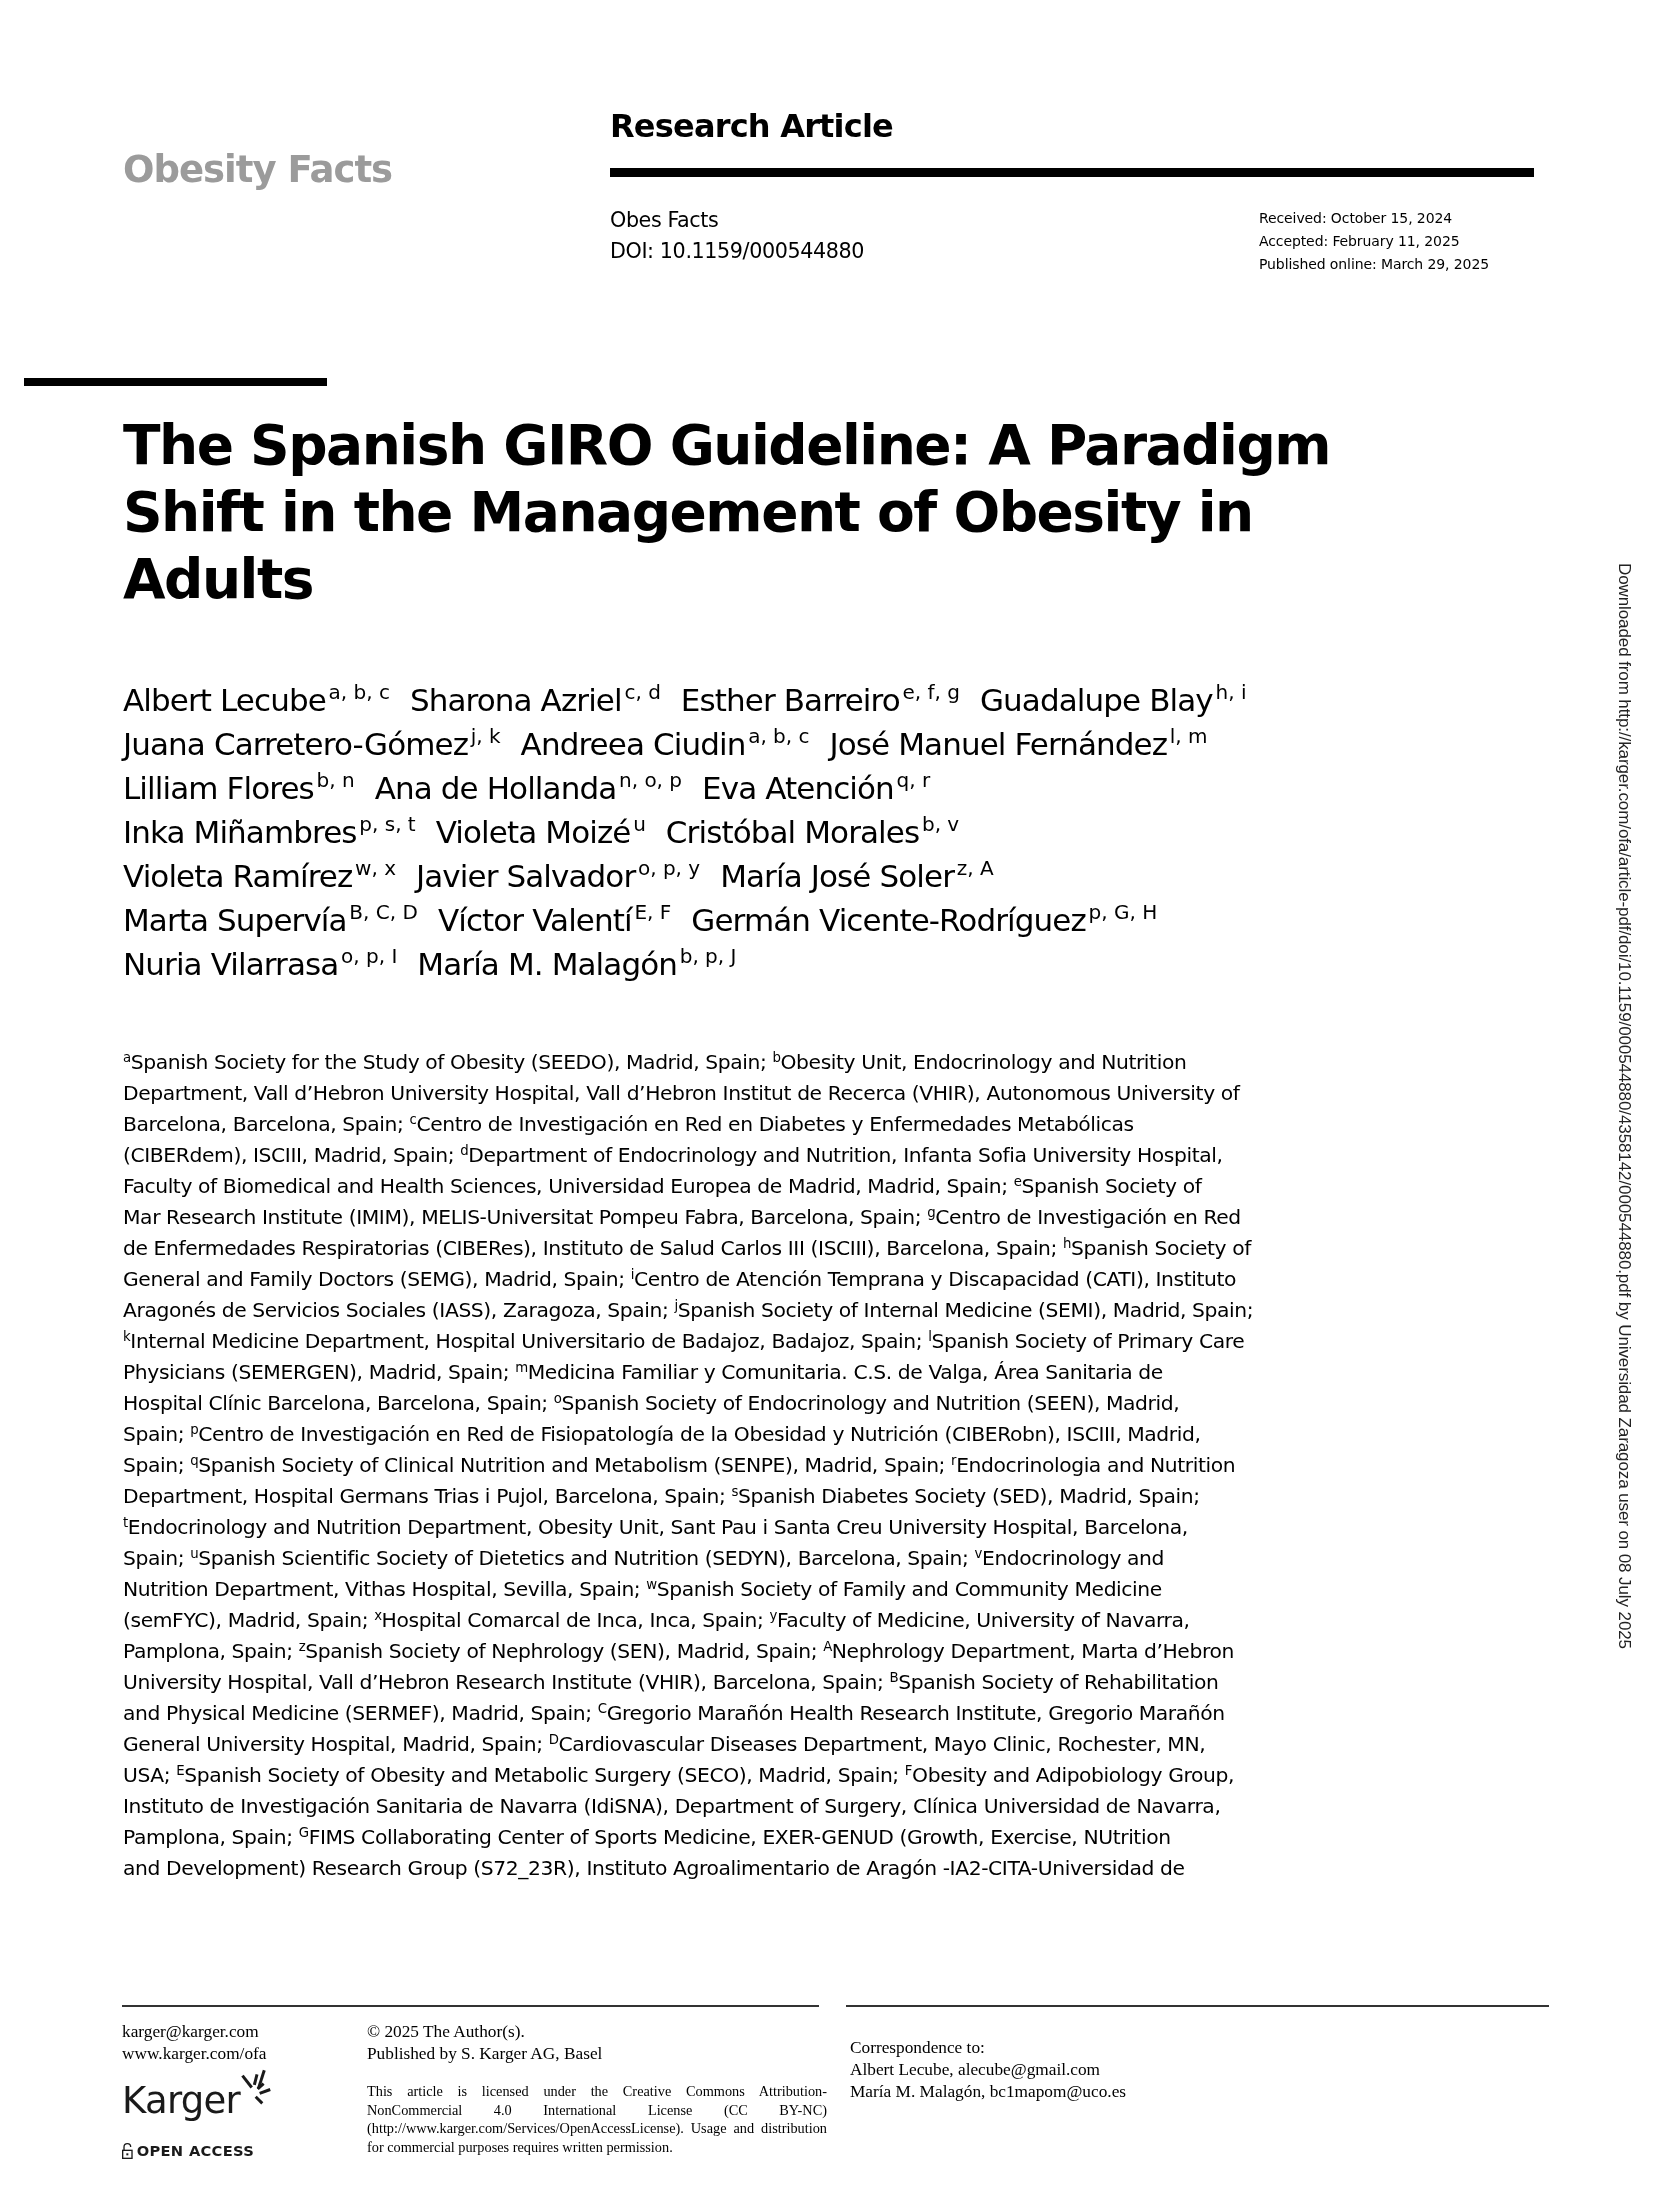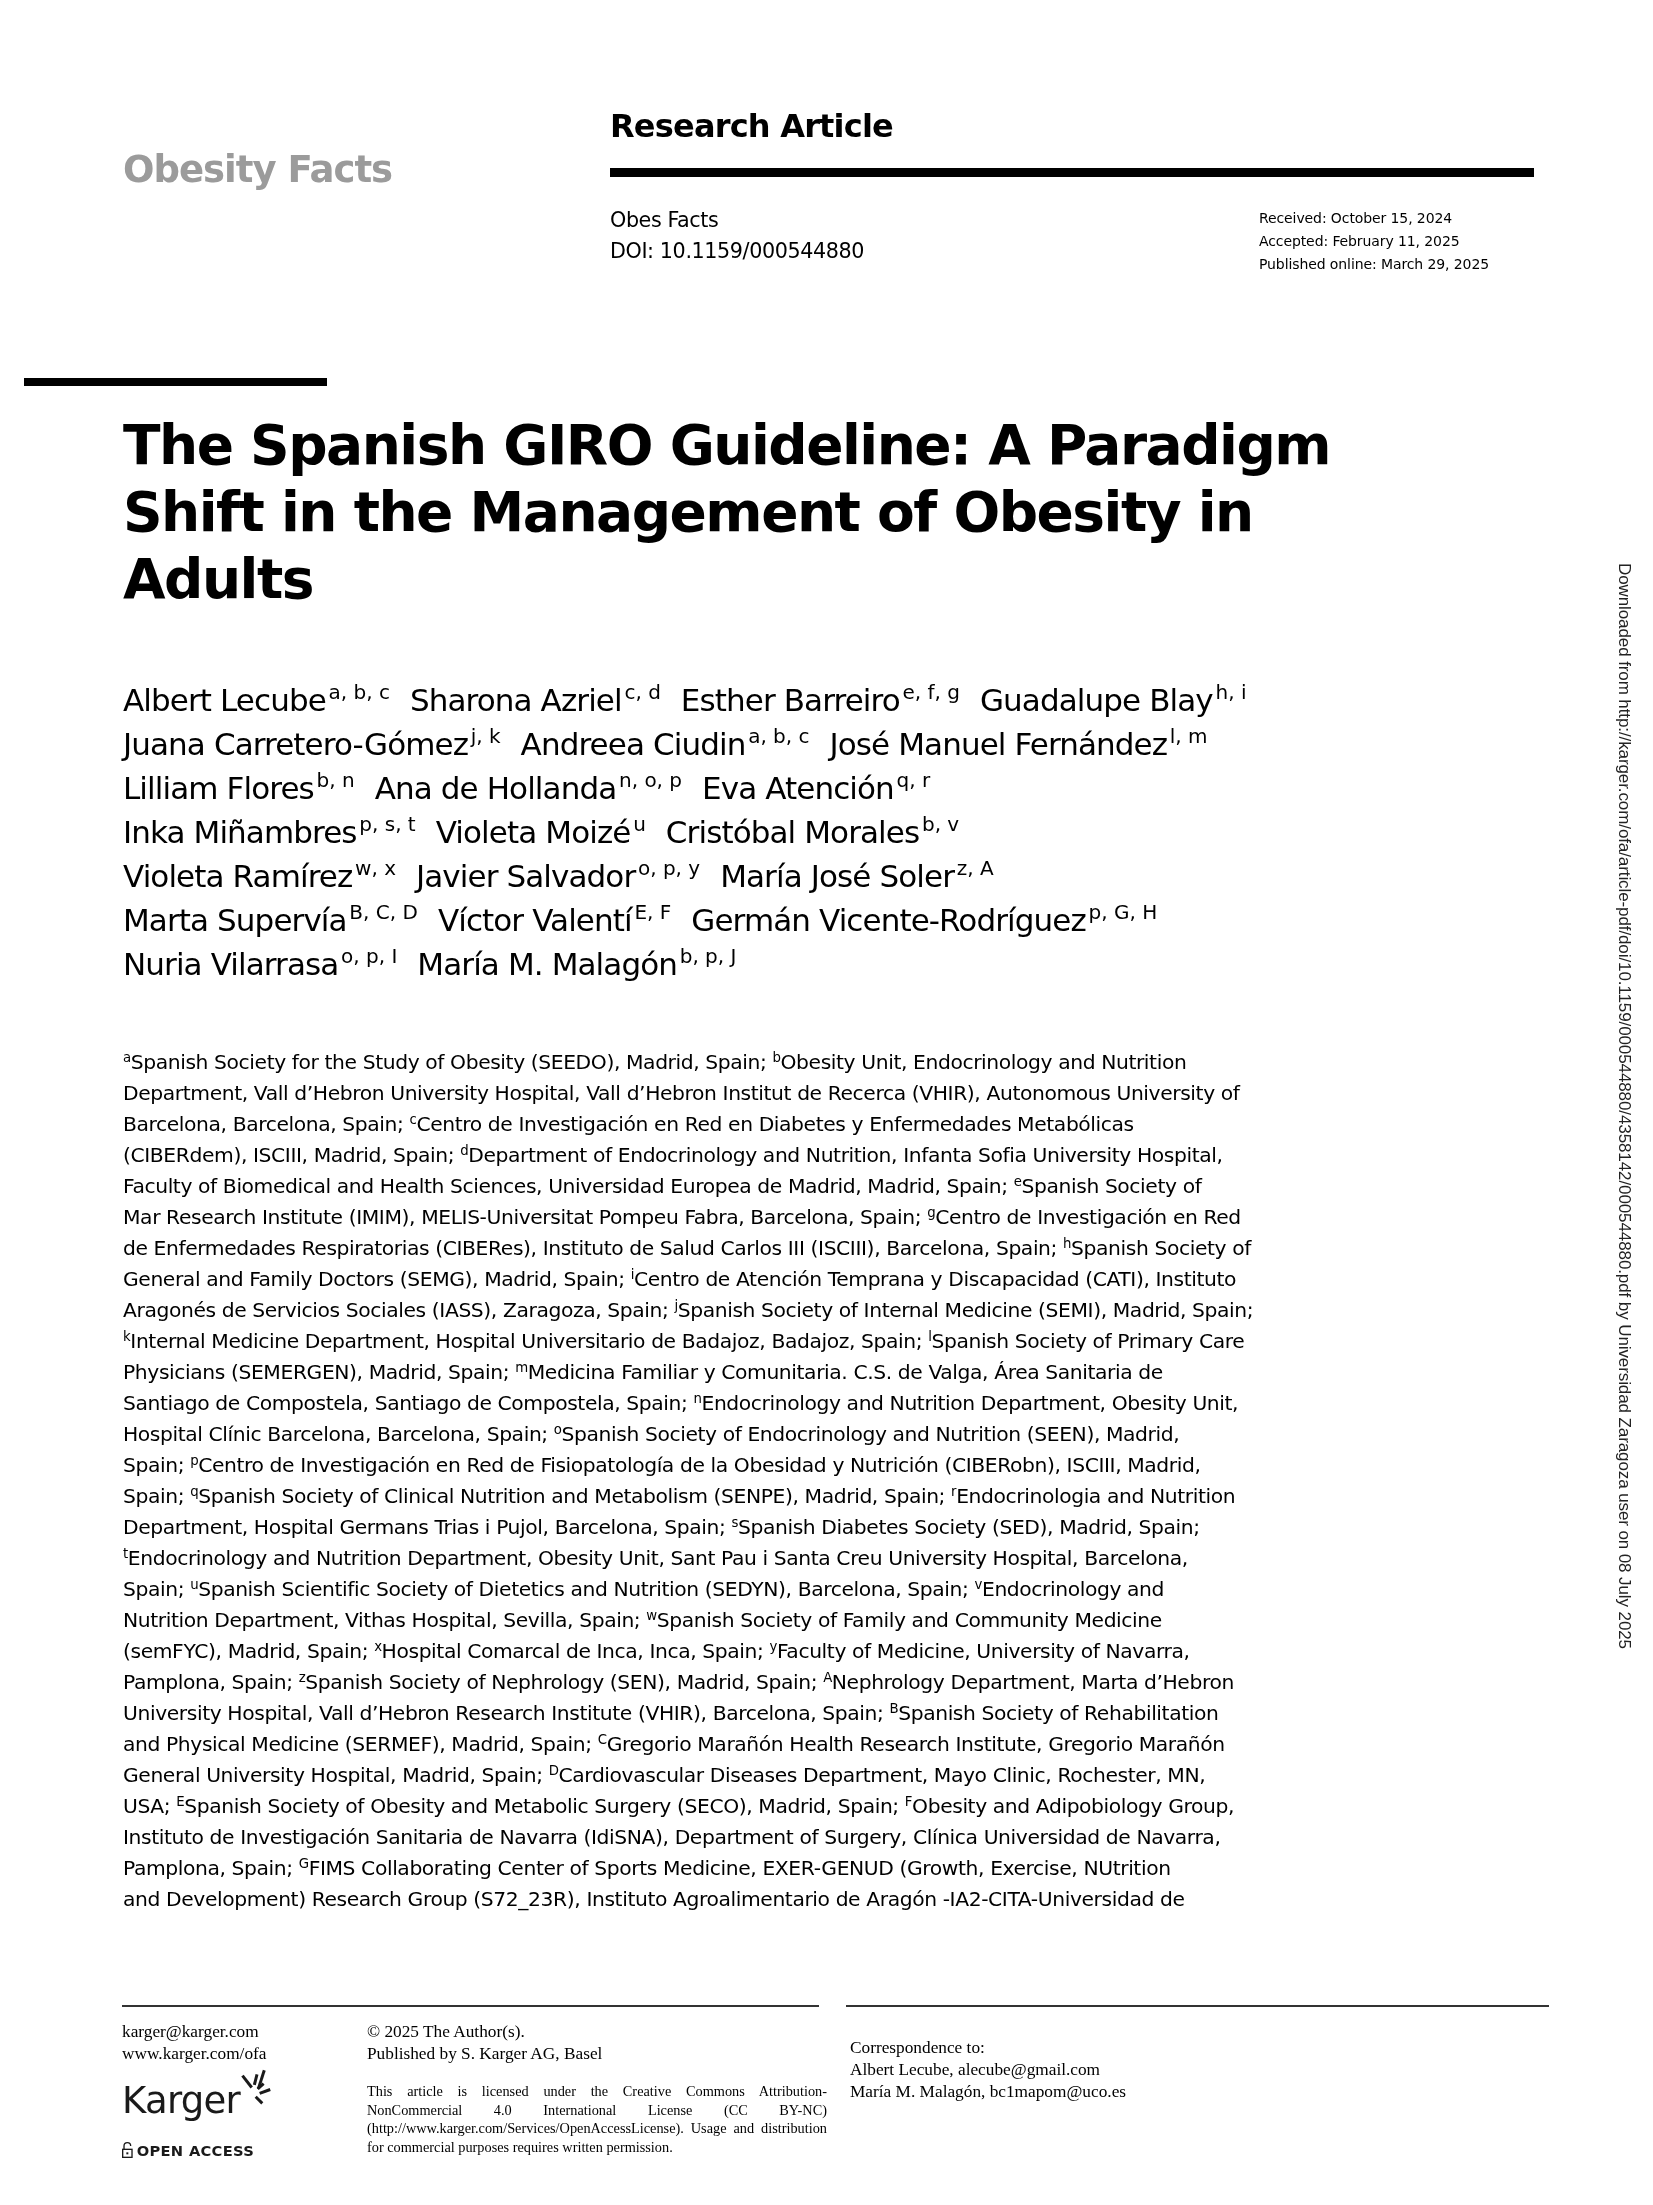--- a/index.html
+++ b/index.html
@@ -31,21 +31,21 @@
   .foot-rule-right { left: 846px; top: 2005px; width: 703px; height: 2px; background: #333; }
   .serif { font-family: "Liberation Serif", "DejaVu Serif", serif; }
   .foot-contact { left: 122px; top: 2021px; font-size: 17.3px; line-height: 22px; }
   .foot-copy { left: 367px; top: 2021px; font-size: 17.3px; line-height: 22px; }
   .foot-license { left: 367px; top: 2082px; width: 460px; font-size: 14.3px; line-height: 18.7px; text-align: justify; }
   .foot-corr { left: 850px; top: 2037px; font-size: 17.3px; line-height: 22px; }
 
   .karger-logo { left: 122px; top: 2079px; height: 40px; display: flex; align-items: flex-end; }
   .karger-word { font-family: "DejaVu Sans", sans-serif; font-size: 37px; letter-spacing: -0.7px; color: #1a1a1a; line-height: 1; }
   .karger-spark { width: 32px; height: 41px; margin-left: 1.3px; margin-bottom: 9.3px; }
-  .open-access { left: 122px; top: 2142px; display: flex; align-items: flex-start; gap: 4px; }
+  .open-access { left: 122px; top: 2142px; display: flex; align-items: flex-end; gap: 4px; }
   .open-access-label { font-family: "DejaVu Sans", sans-serif; font-weight: bold; font-size: 14.7px; letter-spacing: 0.3px; color: #1a1a1a; }
 </style>
 </head>
 <body>
 
 <div class="abs journal-name">Obesity Facts</div>
 <div class="abs article-type">Research Article</div>
 <div class="abs top-rule"></div>
 <div class="abs meta-left">
   <div>Obes Facts</div>
@@ -79,21 +79,20 @@
     <span class="aff-line"><span>Department, Vall d’Hebron University Hospital, Vall d’Hebron Institut de Recerca (VHIR), Autonomous University of</span></span>
     <span class="aff-line"><span>Barcelona, Barcelona, Spain; </span><sup>c</sup><span>Centro de Investigación en Red en Diabetes y Enfermedades Metabólicas</span></span>
     <span class="aff-line"><span>(CIBERdem), ISCIII, Madrid, Spain; </span><sup>d</sup><span>Department of Endocrinology and Nutrition, Infanta Sofia University Hospital,</span></span>
     <span class="aff-line"><span>Faculty of Biomedical and Health Sciences, Universidad Europea de Madrid, Madrid, Spain; </span><sup>e</sup><span>Spanish Society of</span></span>
     <span class="aff-line"><span>Mar Research Institute (IMIM), MELIS-Universitat Pompeu Fabra, Barcelona, Spain; </span><sup>g</sup><span>Centro de Investigación en Red</span></span>
     <span class="aff-line"><span>de Enfermedades Respiratorias (CIBERes), Instituto de Salud Carlos III (ISCIII), Barcelona, Spain; </span><sup>h</sup><span>Spanish Society of</span></span>
     <span class="aff-line"><span>General and Family Doctors (SEMG), Madrid, Spain; </span><sup>i</sup><span>Centro de Atención Temprana y Discapacidad (CATI), Instituto</span></span>
     <span class="aff-line"><span>Aragonés de Servicios Sociales (IASS), Zaragoza, Spain; </span><sup>j</sup><span>Spanish Society of Internal Medicine (SEMI), Madrid, Spain;</span></span>
     <span class="aff-line"><sup>k</sup><span>Internal Medicine Department, Hospital Universitario de Badajoz, Badajoz, Spain; </span><sup>l</sup><span>Spanish Society of Primary Care</span></span>
     <span class="aff-line"><span>Physicians (SEMERGEN), Madrid, Spain; </span><sup>m</sup><span>Medicina Familiar y Comunitaria. C.S. de Valga, Área Sanitaria de</span></span>
-    <span class="aff-line"><span>Santiago de Compostela, Santiago de Compostela, Spain; </span><sup>n</sup><span>Endocrinology and Nutrition Department, Obesity Unit,</span></span>
     <span class="aff-line"><span>Hospital Clínic Barcelona, Barcelona, Spain; </span><sup>o</sup><span>Spanish Society of Endocrinology and Nutrition (SEEN), Madrid,</span></span>
     <span class="aff-line"><span>Spain; </span><sup>p</sup><span>Centro de Investigación en Red de Fisiopatología de la Obesidad y Nutrición (CIBERobn), ISCIII, Madrid,</span></span>
     <span class="aff-line"><span>Spain; </span><sup>q</sup><span>Spanish Society of Clinical Nutrition and Metabolism (SENPE), Madrid, Spain; </span><sup>r</sup><span>Endocrinologia and Nutrition</span></span>
     <span class="aff-line"><span>Department, Hospital Germans Trias i Pujol, Barcelona, Spain; </span><sup>s</sup><span>Spanish Diabetes Society (SED), Madrid, Spain;</span></span>
     <span class="aff-line"><sup>t</sup><span>Endocrinology and Nutrition Department, Obesity Unit, Sant Pau i Santa Creu University Hospital, Barcelona,</span></span>
     <span class="aff-line"><span>Spain; </span><sup>u</sup><span>Spanish Scientific Society of Dietetics and Nutrition (SEDYN), Barcelona, Spain; </span><sup>v</sup><span>Endocrinology and</span></span>
     <span class="aff-line"><span>Nutrition Department, Vithas Hospital, Sevilla, Spain; </span><sup>w</sup><span>Spanish Society of Family and Community Medicine</span></span>
     <span class="aff-line"><span>(semFYC), Madrid, Spain; </span><sup>x</sup><span>Hospital Comarcal de Inca, Inca, Spain; </span><sup>y</sup><span>Faculty of Medicine, University of Navarra,</span></span>
     <span class="aff-line"><span>Pamplona, Spain; </span><sup>z</sup><span>Spanish Society of Nephrology (SEN), Madrid, Spain; </span><sup>A</sup><span>Nephrology Department, Marta d’Hebron</span></span>
     <span class="aff-line"><span>University Hospital, Vall d’Hebron Research Institute (VHIR), Barcelona, Spain; </span><sup>B</sup><span>Spanish Society of Rehabilitation</span></span>

